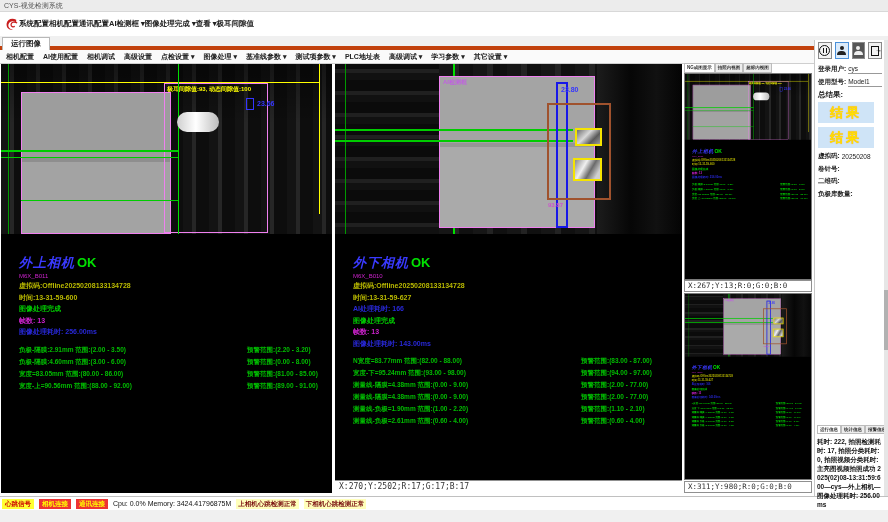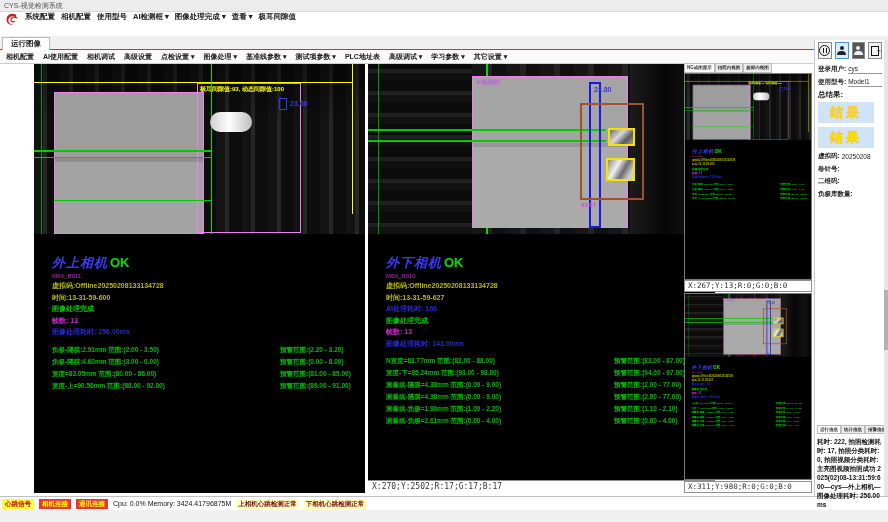--- a/index.html
+++ b/index.html
@@ -5,34 +5,34 @@
   * { margin:0; padding:0; box-sizing:border-box; }
   html,body { width:888px; height:522px; overflow:hidden; background:#f0f0f0;
     font-family:"Liberation Sans", sans-serif; }
   .app { position:absolute; inset:0; background:#fff; }
 
   
   .titlebar { position:absolute; left:0; top:0; width:888px; height:12px;
     background:#ececec; border-bottom:1px solid #d8d8d8; font-size:7px; color:#555;
     line-height:12px; padding-left:4px; }
   .menubar { position:absolute; left:0; top:12px; width:888px; height:24px; background:#fff;
-    display:flex; gap:6px; padding-left:4px; }
+    display:flex; align-items:center; gap:0; padding-left:4px; }
   .logo { width:15px; height:15px; display:inline-block; }
   .mi { font-size:7.5px; font-weight:700; color:#222; cursor:default; }
   .tabstrip { position:absolute; left:0; top:36px; width:888px; height:14px; background:#f0f0f0;
-    border-bottom:1px solid #c2410c; }
+    border-bottom:4px solid #c2410c; }
   .tab { position:absolute; left:2px; top:1px; height:13px; background:#fff;
     border:1px solid #b8b8b8; border-bottom:none; font-size:7.5px; font-weight:700;
     color:#222; padding:0 8px; line-height:12px; }
   .toolbar { position:absolute; left:0; top:50px; width:888px; height:14px; background:#fafafa;
     border-bottom:1px solid #cfcfcf; display:flex; align-items:center; gap:9px; padding-left:6px; }
   .ti { font-size:7px; font-weight:700; color:#222; white-space:nowrap; }
 
   
-  .cam-wrap { position:absolute; background:#000;margin-left:33px; }
+  .cam-wrap { position:absolute; background:#000; }
   #cam-left-wrap { left:1px; top:64px; width:331px; height:429px; }
   #cam-mid-wrap  { left:335px; top:64px; width:347px; height:429px; }
   .cam-content { position:relative; width:100%; height:416px; background:#000; overflow:hidden; }
   .cam-image { position:absolute; left:0; top:0; width:100%; height:170px; overflow:hidden; }
   .left-cam .cam-image { background:
       linear-gradient(180deg, rgba(0,0,0,.45), rgba(0,0,0,0) 35%),
       repeating-linear-gradient(90deg,#131313 0 9px,#262626 9px 13px,#0d0d0d 13px 26px); }
   .mid-cam .cam-image { background:#0a0a0a; }
   .tex-left { position:absolute; left:0; top:0; width:104px; height:170px;
       background:repeating-linear-gradient(0deg,#111 0 7px,#202020 7px 11px,#0b0b0b 11px 22px); }
@@ -152,21 +152,21 @@
 
   <div class="menubar">
     <span class="logo">
       <svg viewBox="0 0 16 16" width="15" height="15">
         <path d="M13 3 C9 0.5 3.5 2 2.8 7 C2.2 11.5 5.5 14.5 9.5 13.2 C6.2 13.2 4 10.8 4.8 7.8 C5.8 4.4 10 3.6 13 6 Z" fill="#c81e1e"></path>
         <path d="M14 6.5 C11 4.5 7.5 5.5 7.5 8.2 C7.5 10.2 9.5 11 11.5 10" fill="none" stroke="#c81e1e" stroke-width="1.3"></path>
       </svg>
     </span>
     <span class="mi">系统配置</span>
     <span class="mi">相机配置</span>
-    <span class="mi">使用型号</span>
+    <span class="mi">通讯配置</span>
     <span class="mi">AI检测框 ▾</span>
     <span class="mi">图像处理完成 ▾</span>
     <span class="mi">查看 ▾</span>
     <span class="mi">极耳间隙值</span>
   </div>
 
   <div class="tabstrip">
     <div class="tab">运行图像</div>
   </div>
 

